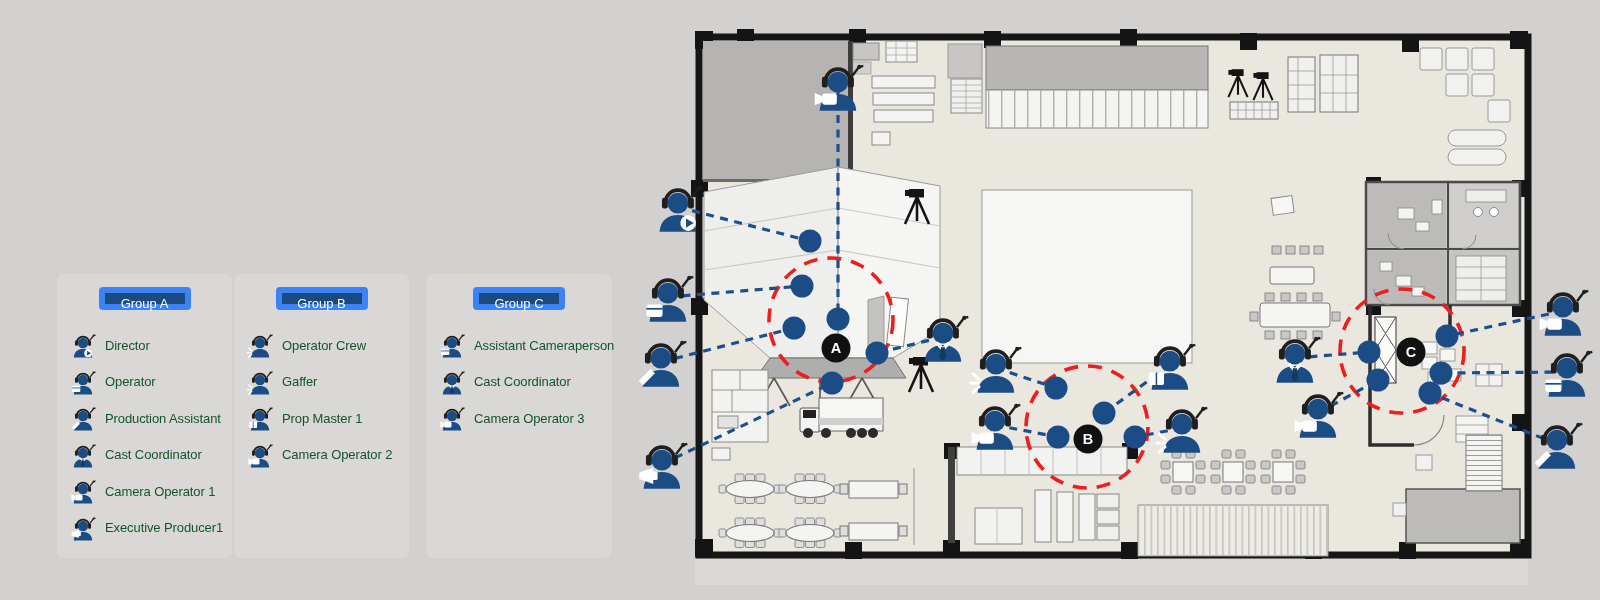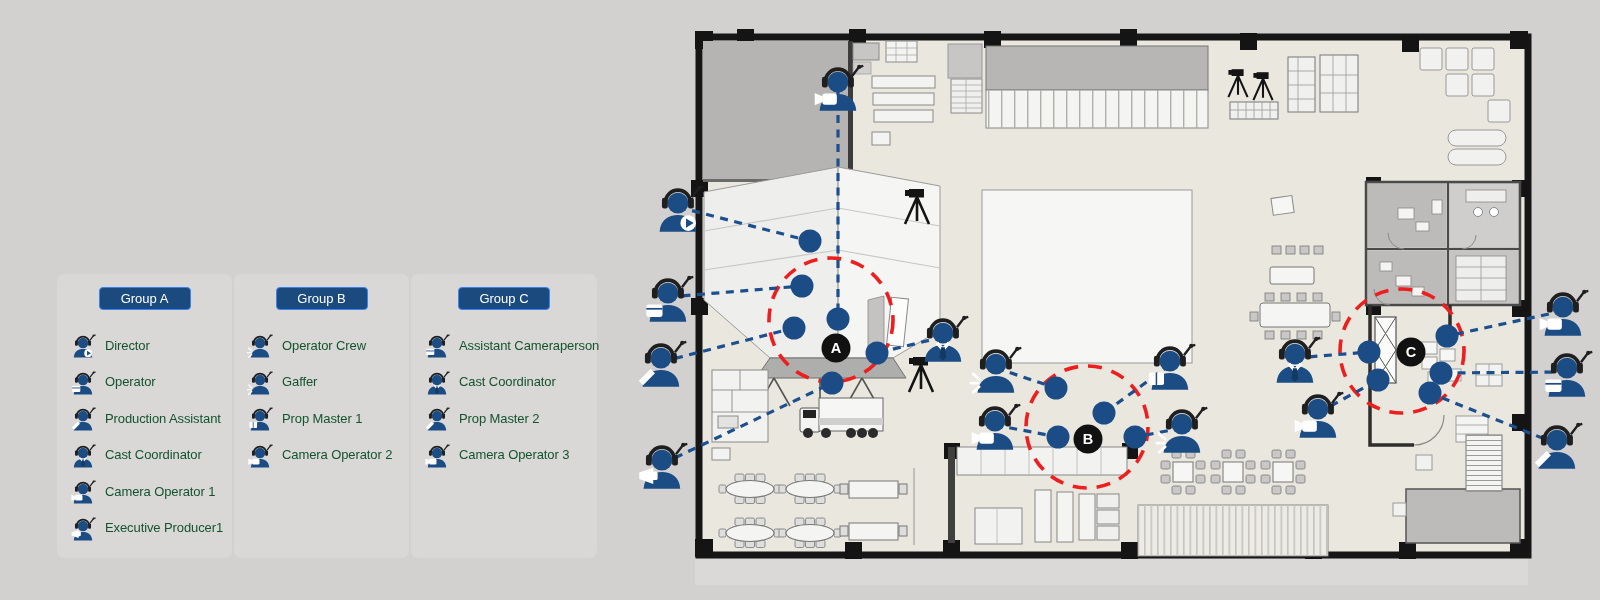--- a/index.html
+++ b/index.html
@@ -9,21 +9,21 @@
     font-family:"Liberation Sans",sans-serif;
   }
   #stage{position:absolute;inset:0;}
   #map{position:absolute;left:0;top:0;width:1600px;height:600px;}
   .panel{
     position:absolute;top:274px;height:284px;
     background:#d9d8d6;border-radius:7px;
   }
   .group-btn{
     display:block;margin:13px auto 0 auto;width:92px;height:23px;
-    background:#1b4a7e;color:#fff;border:1px solid #3b82f6;border-radius:4px;
+    background:#1b4a7e;color:#fff;border:6px solid #3b82f6;border-radius:4px;
     font-family:"Liberation Sans",sans-serif;font-size:13px;line-height:21px;
     text-align:center;cursor:pointer;padding:0;
   }
   .rows{margin-top:17px;padding-left:13px;}
   .member-row{display:flex;align-items:center;height:36.5px;gap:9px;}
   .member-row svg{flex:0 0 auto;display:block;}
   .member-label{font-size:13px;color:#14532d;letter-spacing:-0.1px;white-space:nowrap;}
 </style>
 </head>
 <body>
@@ -701,21 +701,21 @@
     <rect x="33.4" y="15.5" width="5.4" height="10" rx="2" fill="#1f1f1f"></rect>
     <path d="M37 15 L43.5 6.5 L47.5 5.5" fill="none" stroke="#1f1f1f" stroke-width="2.2"></path>
     <circle cx="43.7" cy="6.4" r="1.9" fill="#1f1f1f"></circle>
     <rect x="9.5" y="31" width="13.5" height="10.5" rx="2.5" fill="#fff"></rect>
               <path d="M9.5 33.5 L2.5 30.5 L2.5 42 L9.5 39 Z" fill="#fff"></path>
             </svg>
             <span class="member-label">Camera Operator 2</span>
           </div>
         </div>
       </div>
-      <div class="panel" style="left: 411px; width: 186px;">
+      <div class="panel" style="left: 426px; width: 186px;">
         <button class="group-btn">Group C</button>
         <div class="rows">
           <div class="member-row">
             <svg width="26" height="26" viewBox="0 0 48 48">
     <path d="M7 47 C8 36 15 31.5 24 31.5 C33 31.5 40 36 41 47 Z" fill="#1c4c84"></path>
     <circle cx="24" cy="20.5" r="9.7" fill="#1c4c84"></circle>
     <path d="M12.5 20 A11.5 11.5 0 0 1 35.5 20" fill="none" stroke="#1f1f1f" stroke-width="3.4"></path>
     <rect x="9.2" y="15.5" width="5.4" height="10" rx="2" fill="#1f1f1f"></rect>
     <rect x="33.4" y="15.5" width="5.4" height="10" rx="2" fill="#1f1f1f"></rect>
     <path d="M37 15 L43.5 6.5 L47.5 5.5" fill="none" stroke="#1f1f1f" stroke-width="2.2"></path>
@@ -731,33 +731,20 @@
     <circle cx="24" cy="20.5" r="9.7" fill="#1c4c84"></circle>
     <path d="M12.5 20 A11.5 11.5 0 0 1 35.5 20" fill="none" stroke="#1f1f1f" stroke-width="3.4"></path>
     <rect x="9.2" y="15.5" width="5.4" height="10" rx="2" fill="#1f1f1f"></rect>
     <rect x="33.4" y="15.5" width="5.4" height="10" rx="2" fill="#1f1f1f"></rect>
     <path d="M37 15 L43.5 6.5 L47.5 5.5" fill="none" stroke="#1f1f1f" stroke-width="2.2"></path>
     <circle cx="43.7" cy="6.4" r="1.9" fill="#1f1f1f"></circle>
     <path d="M18.5 29.5 L24 35.5 L29.5 29.5" fill="none" stroke="#fff" stroke-width="3.2"></path>
               <path d="M22.3 33.5 h3.4 l1.5 9.5 -3.2 3 -3.2 -3 Z" fill="#123a63"></path>
             </svg>
             <span class="member-label">Cast Coordinator</span>
-          </div>
-          <div class="member-row">
-            <svg width="26" height="26" viewBox="0 0 48 48">
-    <path d="M7 47 C8 36 15 31.5 24 31.5 C33 31.5 40 36 41 47 Z" fill="#1c4c84"></path>
-    <circle cx="24" cy="20.5" r="9.7" fill="#1c4c84"></circle>
-    <path d="M12.5 20 A11.5 11.5 0 0 1 35.5 20" fill="none" stroke="#1f1f1f" stroke-width="3.4"></path>
-    <rect x="9.2" y="15.5" width="5.4" height="10" rx="2" fill="#1f1f1f"></rect>
-    <rect x="33.4" y="15.5" width="5.4" height="10" rx="2" fill="#1f1f1f"></rect>
-    <path d="M37 15 L43.5 6.5 L47.5 5.5" fill="none" stroke="#1f1f1f" stroke-width="2.2"></path>
-    <circle cx="43.7" cy="6.4" r="1.9" fill="#1f1f1f"></circle>
-    <path d="M3.5 41.5 L14.5 30.5 L18.5 34.5 L7.5 45.5 Z" fill="#fff"></path>
-            </svg>
-            <span class="member-label">Prop Master 2</span>
           </div>
           <div class="member-row">
             <svg width="26" height="26" viewBox="0 0 48 48">
     <path d="M7 47 C8 36 15 31.5 24 31.5 C33 31.5 40 36 41 47 Z" fill="#1c4c84"></path>
     <circle cx="24" cy="20.5" r="9.7" fill="#1c4c84"></circle>
     <path d="M12.5 20 A11.5 11.5 0 0 1 35.5 20" fill="none" stroke="#1f1f1f" stroke-width="3.4"></path>
     <rect x="9.2" y="15.5" width="5.4" height="10" rx="2" fill="#1f1f1f"></rect>
     <rect x="33.4" y="15.5" width="5.4" height="10" rx="2" fill="#1f1f1f"></rect>
     <path d="M37 15 L43.5 6.5 L47.5 5.5" fill="none" stroke="#1f1f1f" stroke-width="2.2"></path>
     <circle cx="43.7" cy="6.4" r="1.9" fill="#1f1f1f"></circle>

